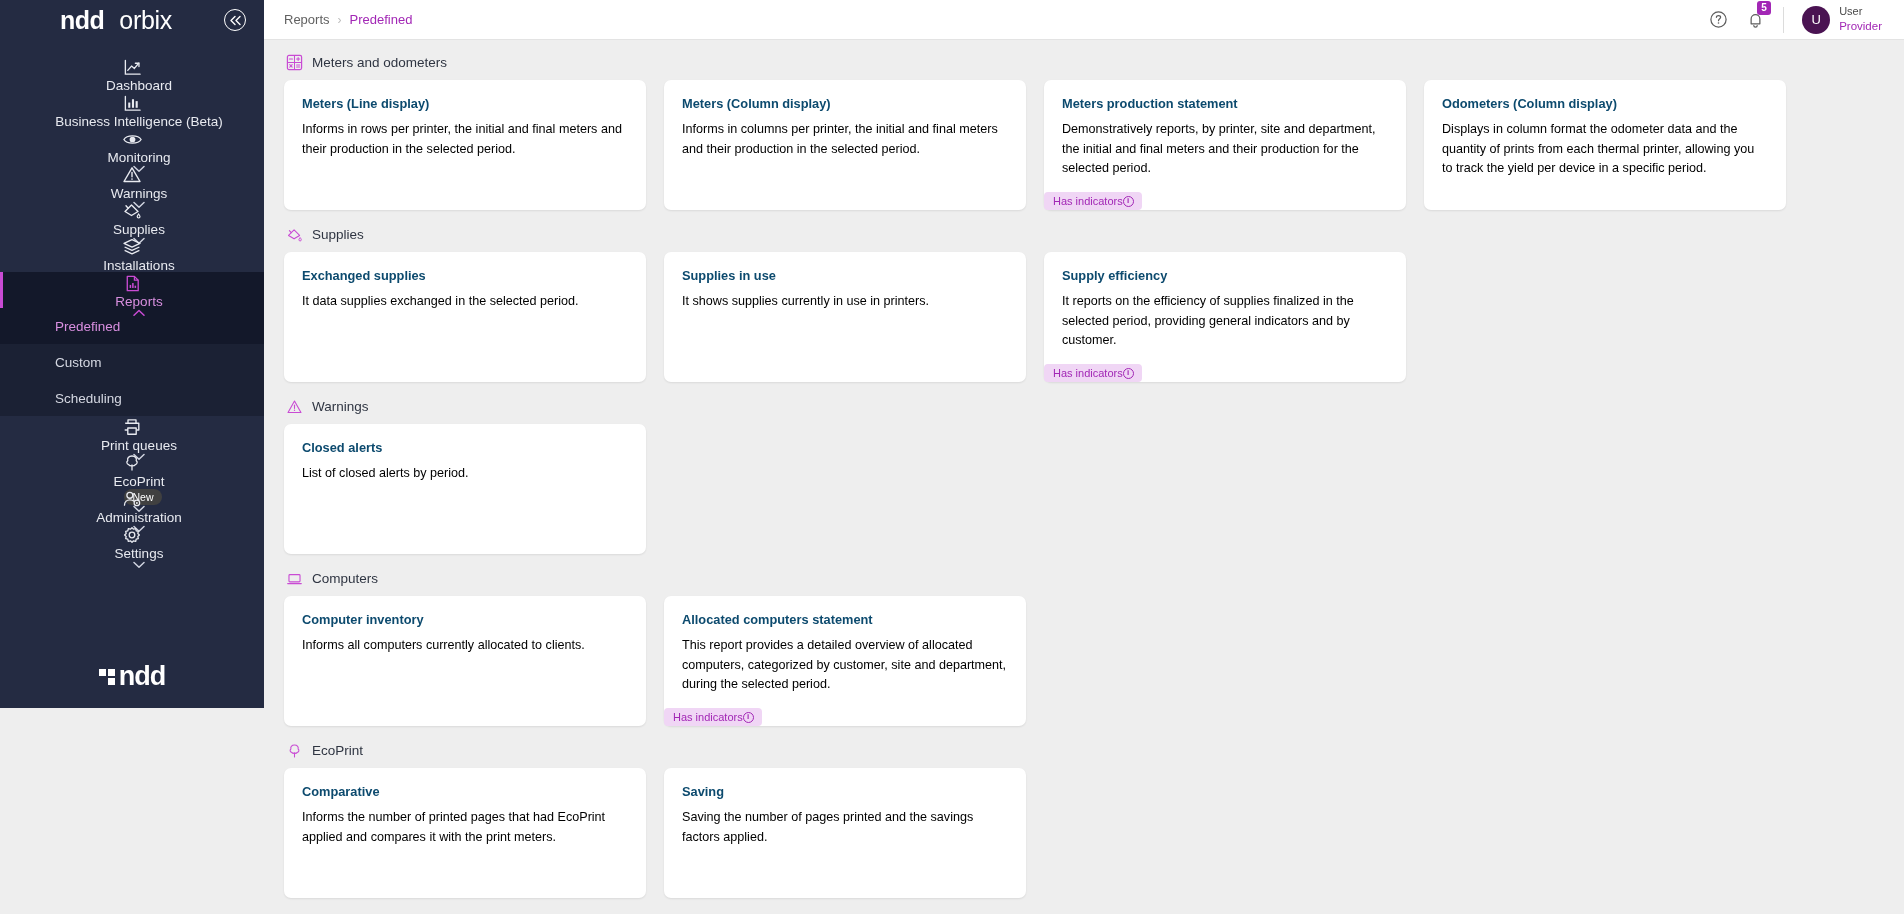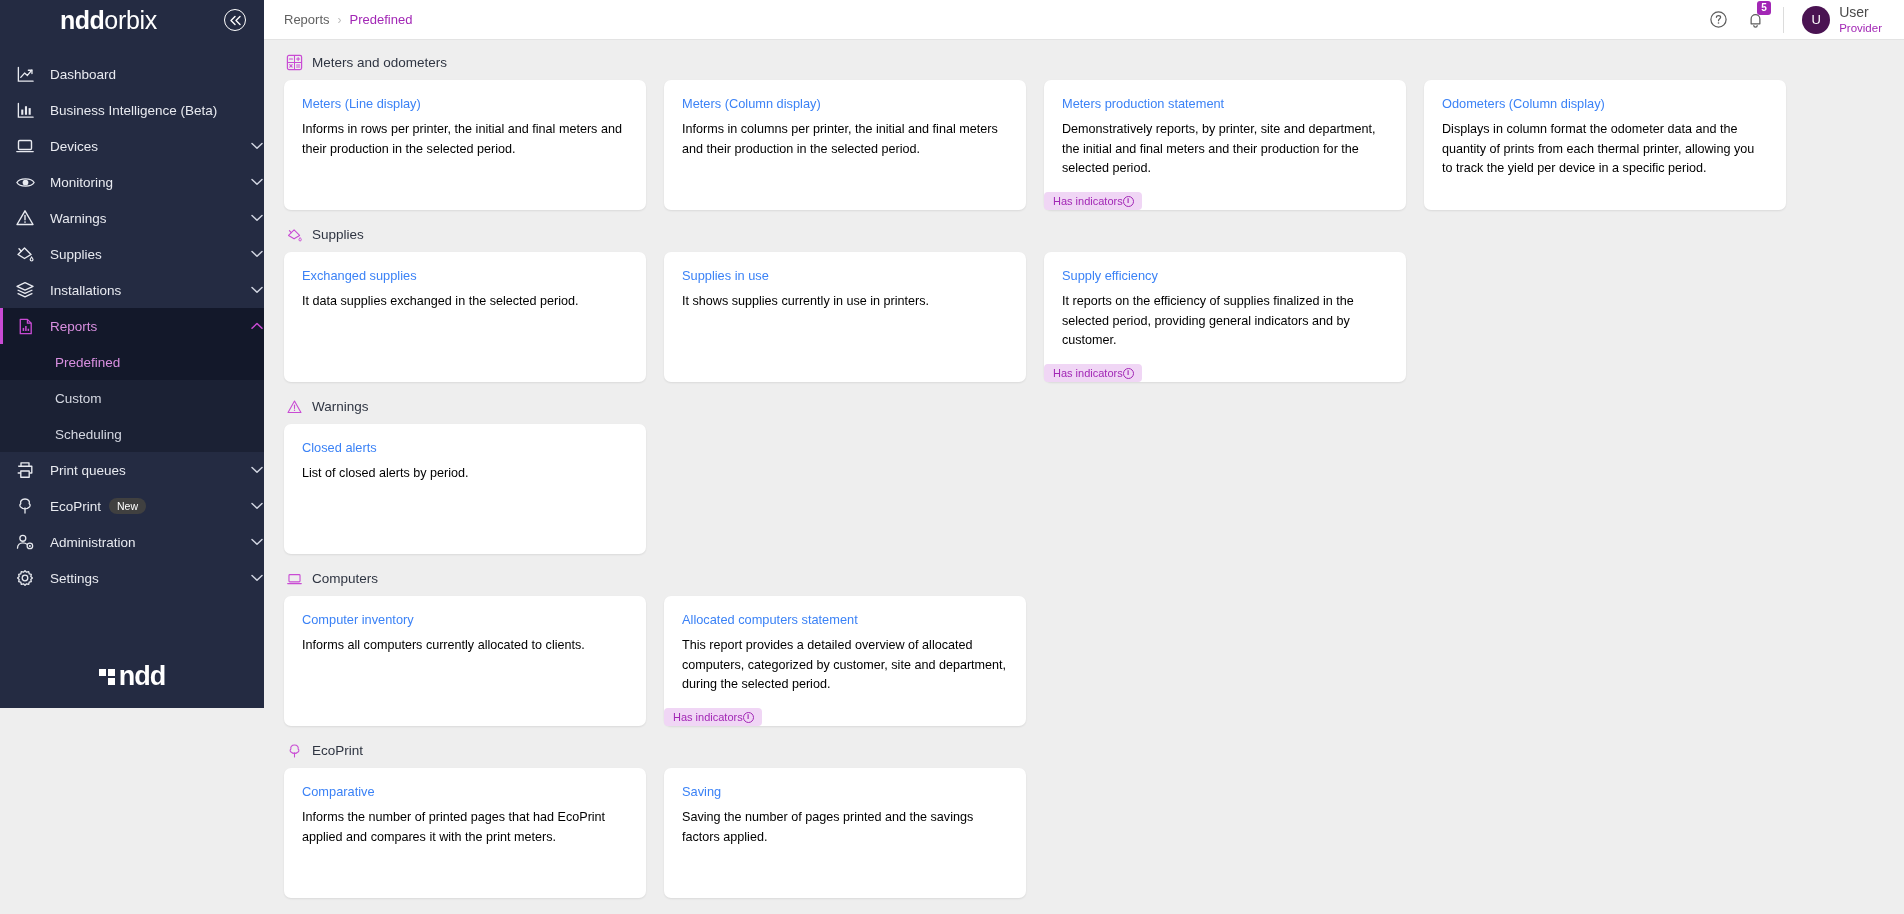--- a/index.html
+++ b/index.html
@@ -18,35 +18,36 @@
     display: flex; flex-direction: column;
     position: relative;
   }
   .brand-row {
     height: 40px; display: flex; align-items: center;
     justify-content: flex-start; padding-left: 60px;
     position: relative;
   }
   .brand-logo { display: flex; align-items: baseline; letter-spacing: .3px; }
   .brand-ndd { color: #ffffff; font-size: 25px; font-weight: 700; letter-spacing: -0.5px; }
-  .brand-orbix { color: #ffffff; font-size: 25px; font-weight: 300; letter-spacing: -0.3px; margin-left: 0;}
+  .brand-orbix { color: #ffffff; font-size: 25px; font-weight: 300; letter-spacing: -0.3px; margin-left: 15px;}
   .collapse-btn {
     position: absolute; right: 18px; top: 50%; transform: translateY(-50%);
     width: 22px; height: 22px; border: 1.6px solid #ffffff; border-radius: 50%;
     display: flex; align-items: center; justify-content: center;
     cursor: pointer;
   }
   .collapse-btn svg { display:block; }
 
   .nav { margin-top: 16px; flex: 0 0 auto; }
   .nav-item {
     height: 36px; display: flex; align-items: center;
     padding-left: 14px; 
     color: #e8eaf0; font-size: 13.5px; cursor: pointer;
     position: relative;
+    flex-direction: column;
   }
   .nav-item .ico {
     width: 22px; height: 22px; margin-right: 14px;
     display: flex; align-items: center; justify-content: center;
     flex: 0 0 22px;
   }
   .nav-item .lbl { flex: 1; white-space: nowrap; }
   .nav-item .chev { width: 14px; height: 14px; display:flex; align-items:center; justify-content:center; }
   .nav-item.active {
     background: #13182a;
@@ -92,41 +93,41 @@
     background: #a227b5; color: #fff; font-size: 10px; font-weight: 600;
     border-radius: 3px; padding: 1px 4px; line-height: 12px;
   }
   .vdiv { width:1px; height:26px; background:#dcdcdc; }
   .user-box { display:flex; align-items:center; gap:9px; cursor:pointer; }
   .avatar {
     width: 28px; height: 28px; border-radius: 50%; background: #4a1352;
     color:#fff; font-size: 13px; display:flex; align-items:center; justify-content:center;
   }
   .user-lines { line-height: 1.25; }
-  .user-name { font-size: 14px; color: #4a4a4a; }
+  .user-name { font-size: 11px; color: #4a4a4a; }
   .user-role { font-size: 11.5px; color: #a227b5; }
 
   #content { flex: 1; overflow: hidden; padding: 14px 20px 0 20px; }
 
   .section-head {
     display: flex; align-items: center; gap: 9px;
     margin: 0 0 9px 2px;
   }
   .section-head .sico { width: 17px; height: 17px; display:flex; align-items:center; justify-content:center; }
   .section-head .stitle { font-size: 13.5px; color: #2f3542; font-weight: 400; }
 
   .cards { display: flex; gap: 18px; margin-bottom: 16px; }
   .card {
     width: 362px; min-height: 130px;
     background: #ffffff; border-radius: 7px;
     padding: 16px 18px 14px 18px;
     position: relative; cursor: pointer;
     box-shadow: 0 1px 2px rgba(0,0,0,.09);
   }
-  .card-title { font-size: 12.8px; color: #3b82f6; font-weight: 400; margin-bottom: 9px; }
+  .card-title { font-size: 12.8px; color: #0c4a6e; font-weight: 700; margin-bottom: 9px; }
   .card-desc { font-size: 12.6px; color: #000000; line-height: 1.55; }
   .has-ind {
     position: absolute; left: 0px; bottom: 0px;
     background: #f0d6f5; color: #a227b5; font-size: 11px;
     padding: 3px 8px 3px 9px; border-radius: 4px;
     display: flex; align-items: center; 
   }
   .has-ind .i-circ {
     width: 11px; height: 11px; border: 1px solid #a227b5; border-radius: 50%;
     display:flex; align-items:center; justify-content:center;
@@ -173,34 +174,20 @@
           <svg width="19" height="19" viewBox="0 0 20 20">
             <path d="M2.5 2.5 V17 H18" fill="none" stroke="#e8eaf0" stroke-width="1.4" stroke-linecap="round"></path>
             <rect x="5.5" y="9" width="2.2" height="5.5" fill="#e8eaf0"></rect>
             <rect x="9.4" y="5.5" width="2.2" height="9" fill="#e8eaf0"></rect>
             <rect x="13.3" y="7.5" width="2.2" height="7" fill="#e8eaf0"></rect>
           </svg>
         </span>
         <span class="lbl">Business Intelligence (Beta)</span>
       </div>
 
-      <div class="nav-item">
-        <span class="ico">
-          <svg width="20" height="20" viewBox="0 0 20 20">
-            <rect x="3.5" y="4.5" width="13" height="9" rx="1.2" fill="none" stroke="#e8eaf0" stroke-width="1.4"></rect>
-            <path d="M1.8 15.6 H18.2" fill="none" stroke="#e8eaf0" stroke-width="1.4" stroke-linecap="round"></path>
-          </svg>
-        </span>
-        <span class="lbl">Devices</span>
-        <span class="chev">
-          <svg width="12" height="8" viewBox="0 0 12 8">
-              <path d="M1 1.5 L6 6.2 L11 1.5" fill="none" stroke="#cfd3df" stroke-width="1.5" stroke-linecap="round" stroke-linejoin="round"></path>
-            </svg>
-        </span>
-      </div>
 
       <div class="nav-item">
         <span class="ico">
           <svg width="21" height="21" viewBox="0 0 22 22">
             <path d="M2 11 C5 6, 17 6, 20 11 C17 16, 5 16, 2 11 Z" fill="none" stroke="#e8eaf0" stroke-width="1.4"></path>
             <circle cx="11" cy="11" r="3" fill="#e8eaf0"></circle>
           </svg>
         </span>
         <span class="lbl">Monitoring</span>
         <span class="chev">

